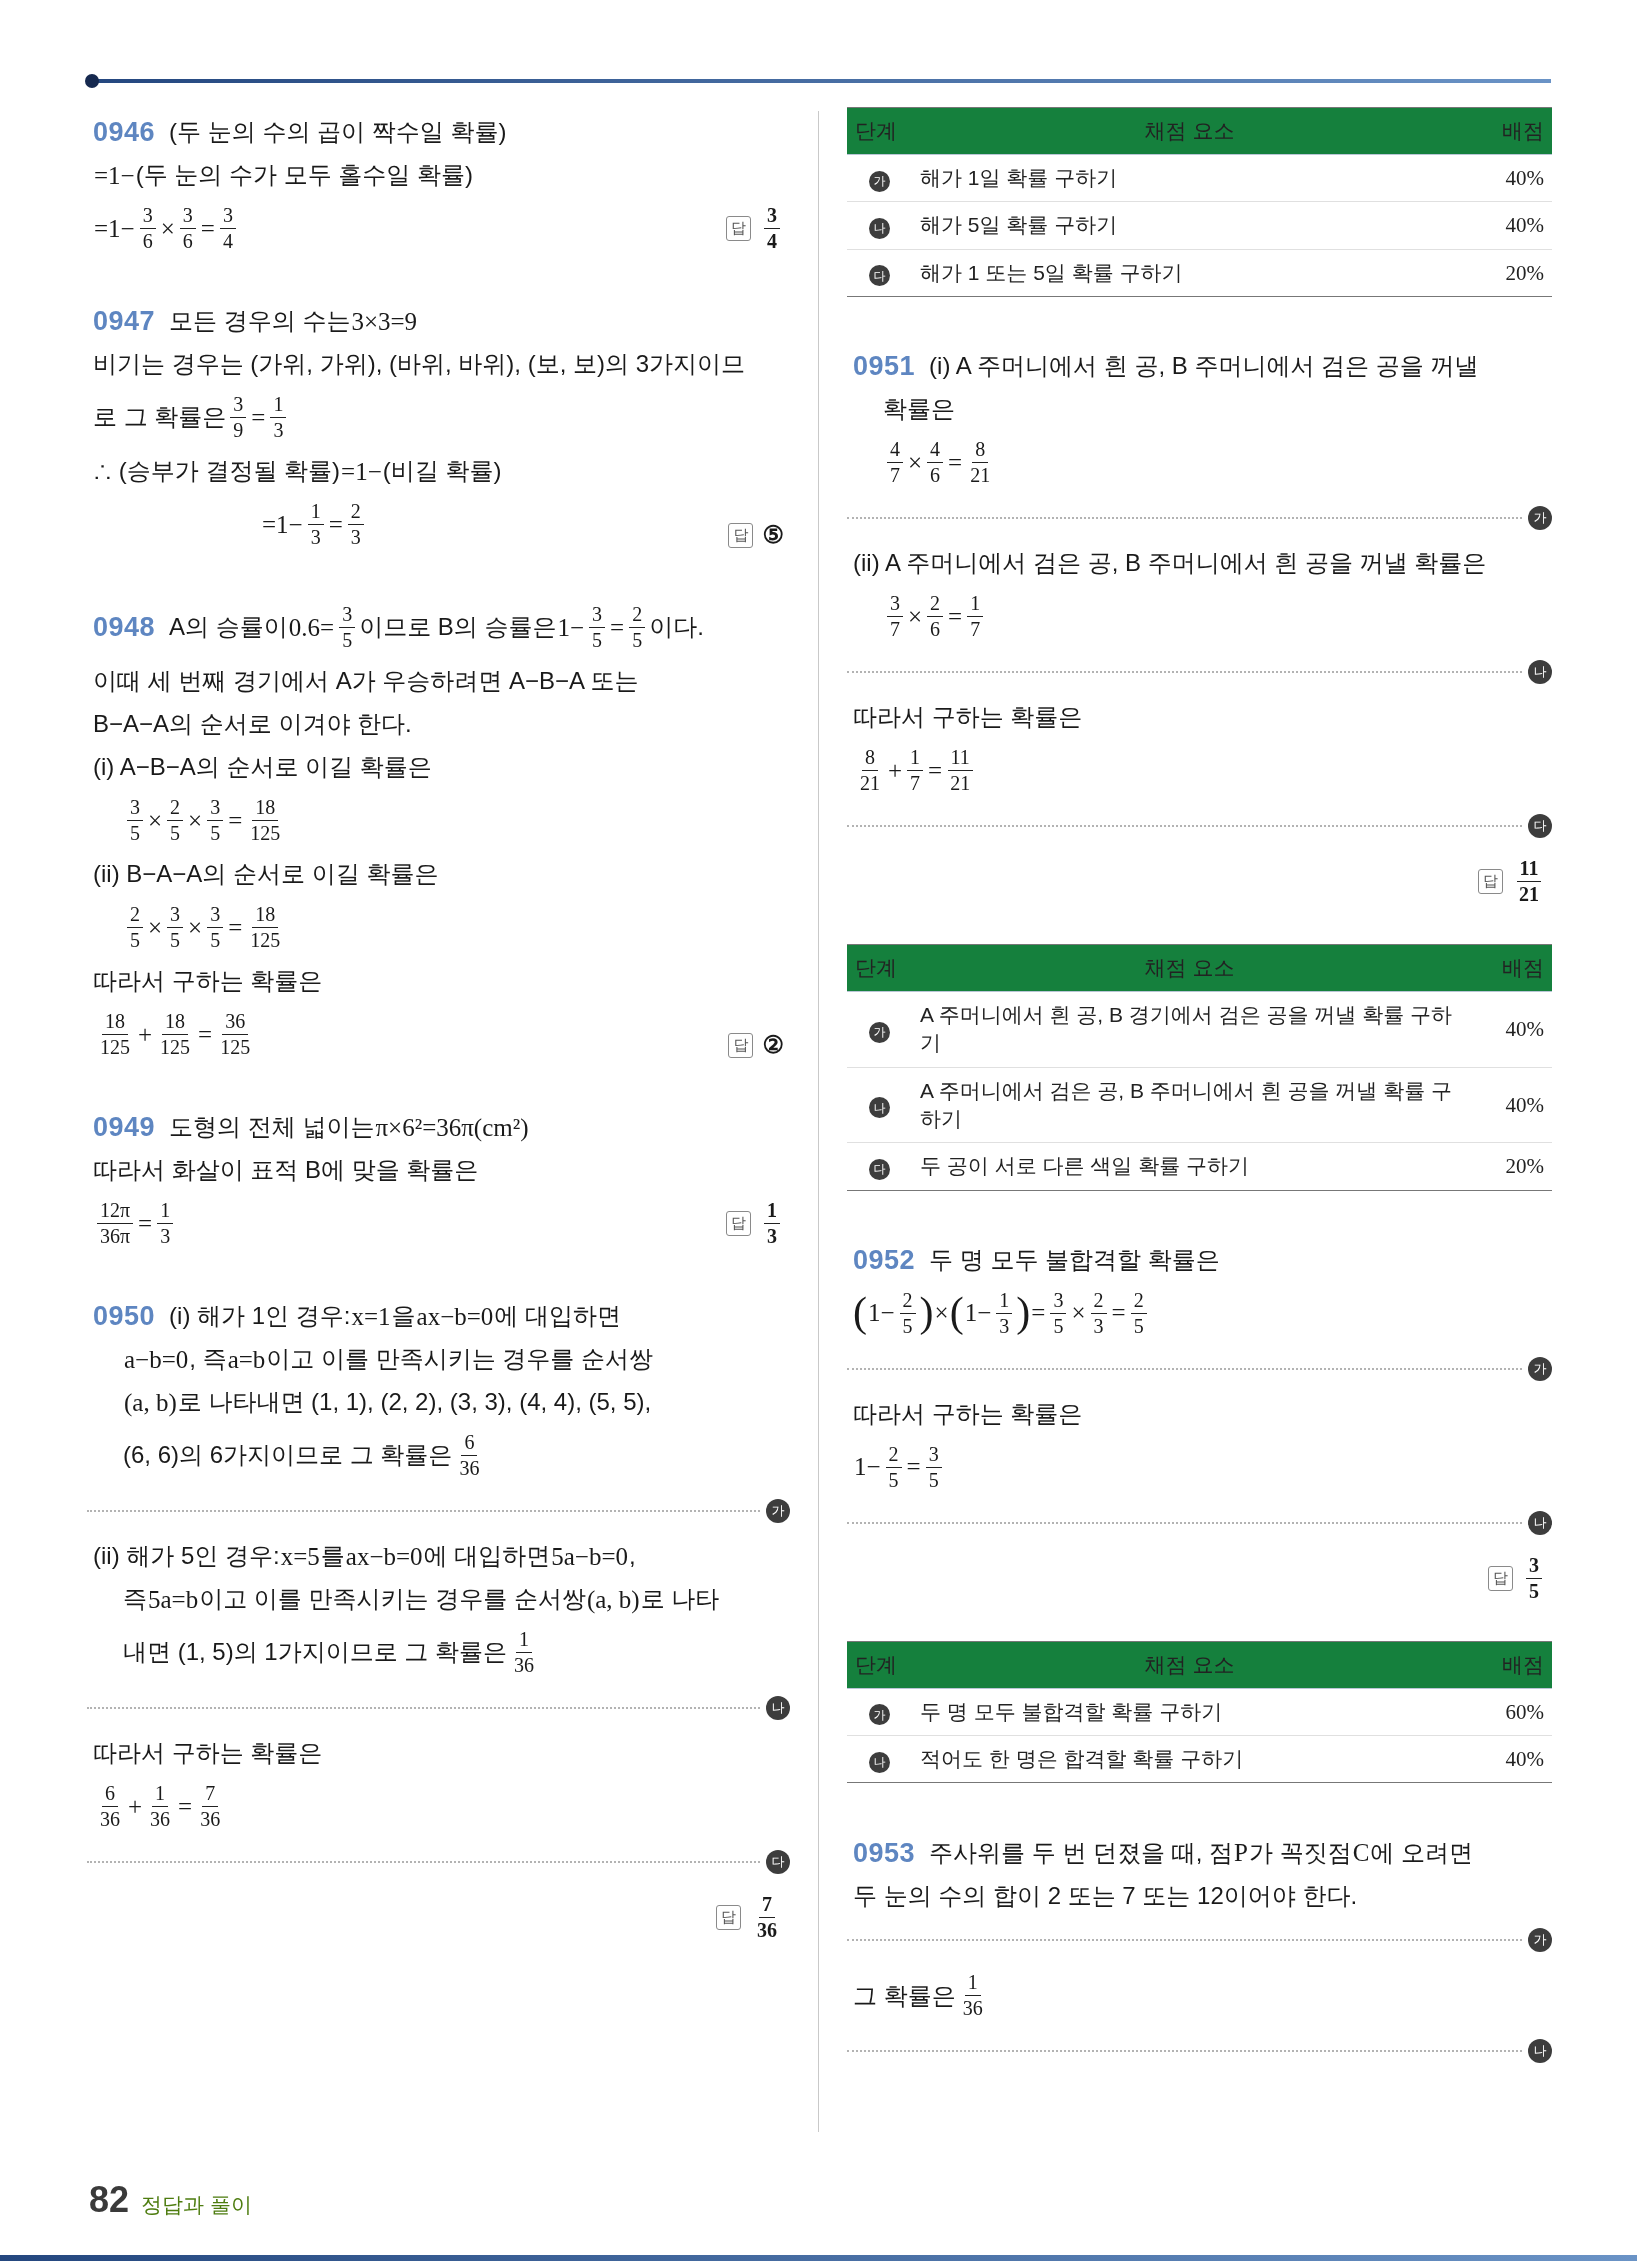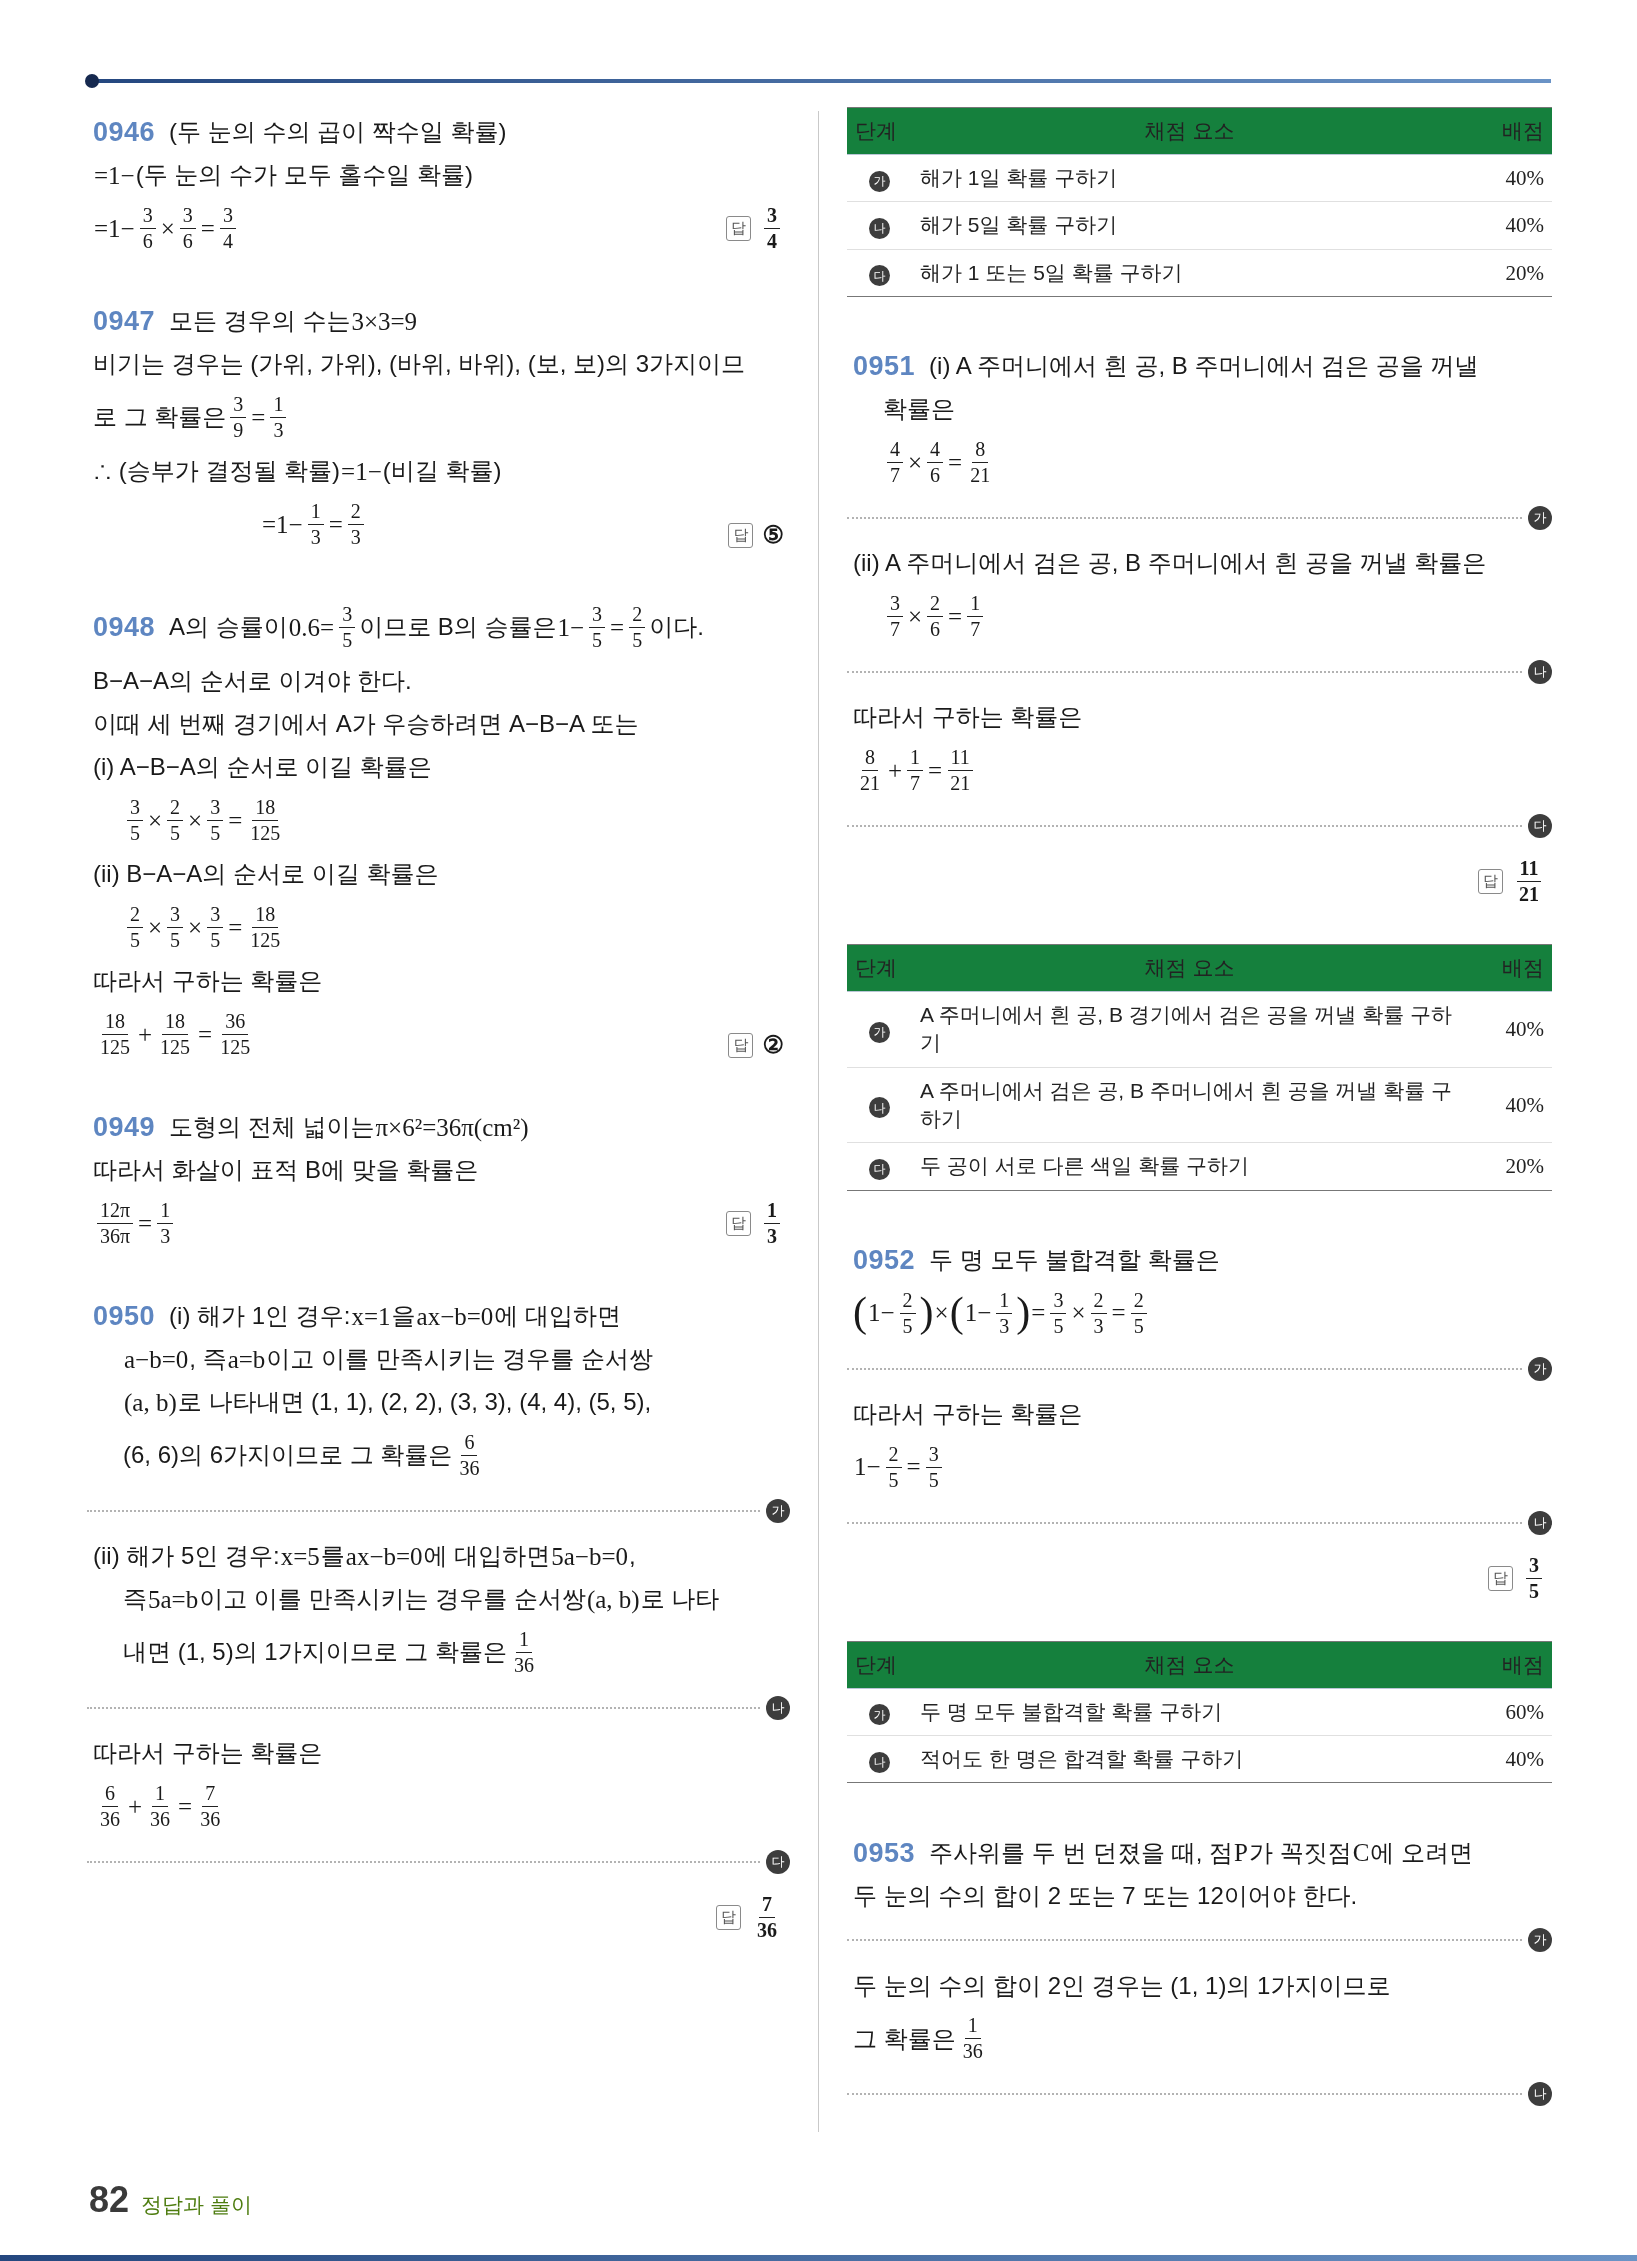--- a/index.html
+++ b/index.html
@@ -180,26 +180,26 @@
           <span class="math">=</span>
           <span class="frac">
             <span class="num">2</span>
             <span class="den">5</span>
           </span>
           <span class="kr">이다.</span>
         </span>
       </div>
       <div class="line">
         <span class="line-content">
+          <span class="kr">이때 세 번째 경기에서 A가 우승하려면 A−B−A 또는</span>
+        </span>
+      </div>
+      <div class="line">
+        <span class="line-content">
           <span class="kr">B−A−A의 순서로 이겨야 한다.</span>
-        </span>
-      </div>
-      <div class="line">
-        <span class="line-content">
-          <span class="kr">이때 세 번째 경기에서 A가 우승하려면 A−B−A 또는</span>
         </span>
       </div>
       <div class="line">
         <span class="line-content">
           <span class="kr">(i) A−B−A의 순서로 이길 확률은</span>
         </span>
       </div>
       <div class="line">
         <span class="line-content" style="padding-left: 30px;">
           <span class="frac">
@@ -691,25 +691,20 @@
         <span class="line-content">
           <span class="kr">두 눈의 수의 합이 2 또는 7 또는 12이어야 한다.</span>
         </span>
       </div>
       <div class="dotline">
         <span class="dots"></span>
         <span class="badge">가</span>
       </div>
       <div class="line">
         <span class="line-content">
-          <span class="kr">두 눈의 수의 합이 2인 경우는 (1, 1)의 1가지이므로</span>
-        </span>
-      </div>
-      <div class="line">
-        <span class="line-content">
           <span class="kr">그 확률은 </span>
           <span class="frac">
             <span class="num">1</span>
             <span class="den">36</span>
           </span>
         </span>
       </div>
       <div class="dotline">
         <span class="dots"></span>
         <span class="badge">나</span>

